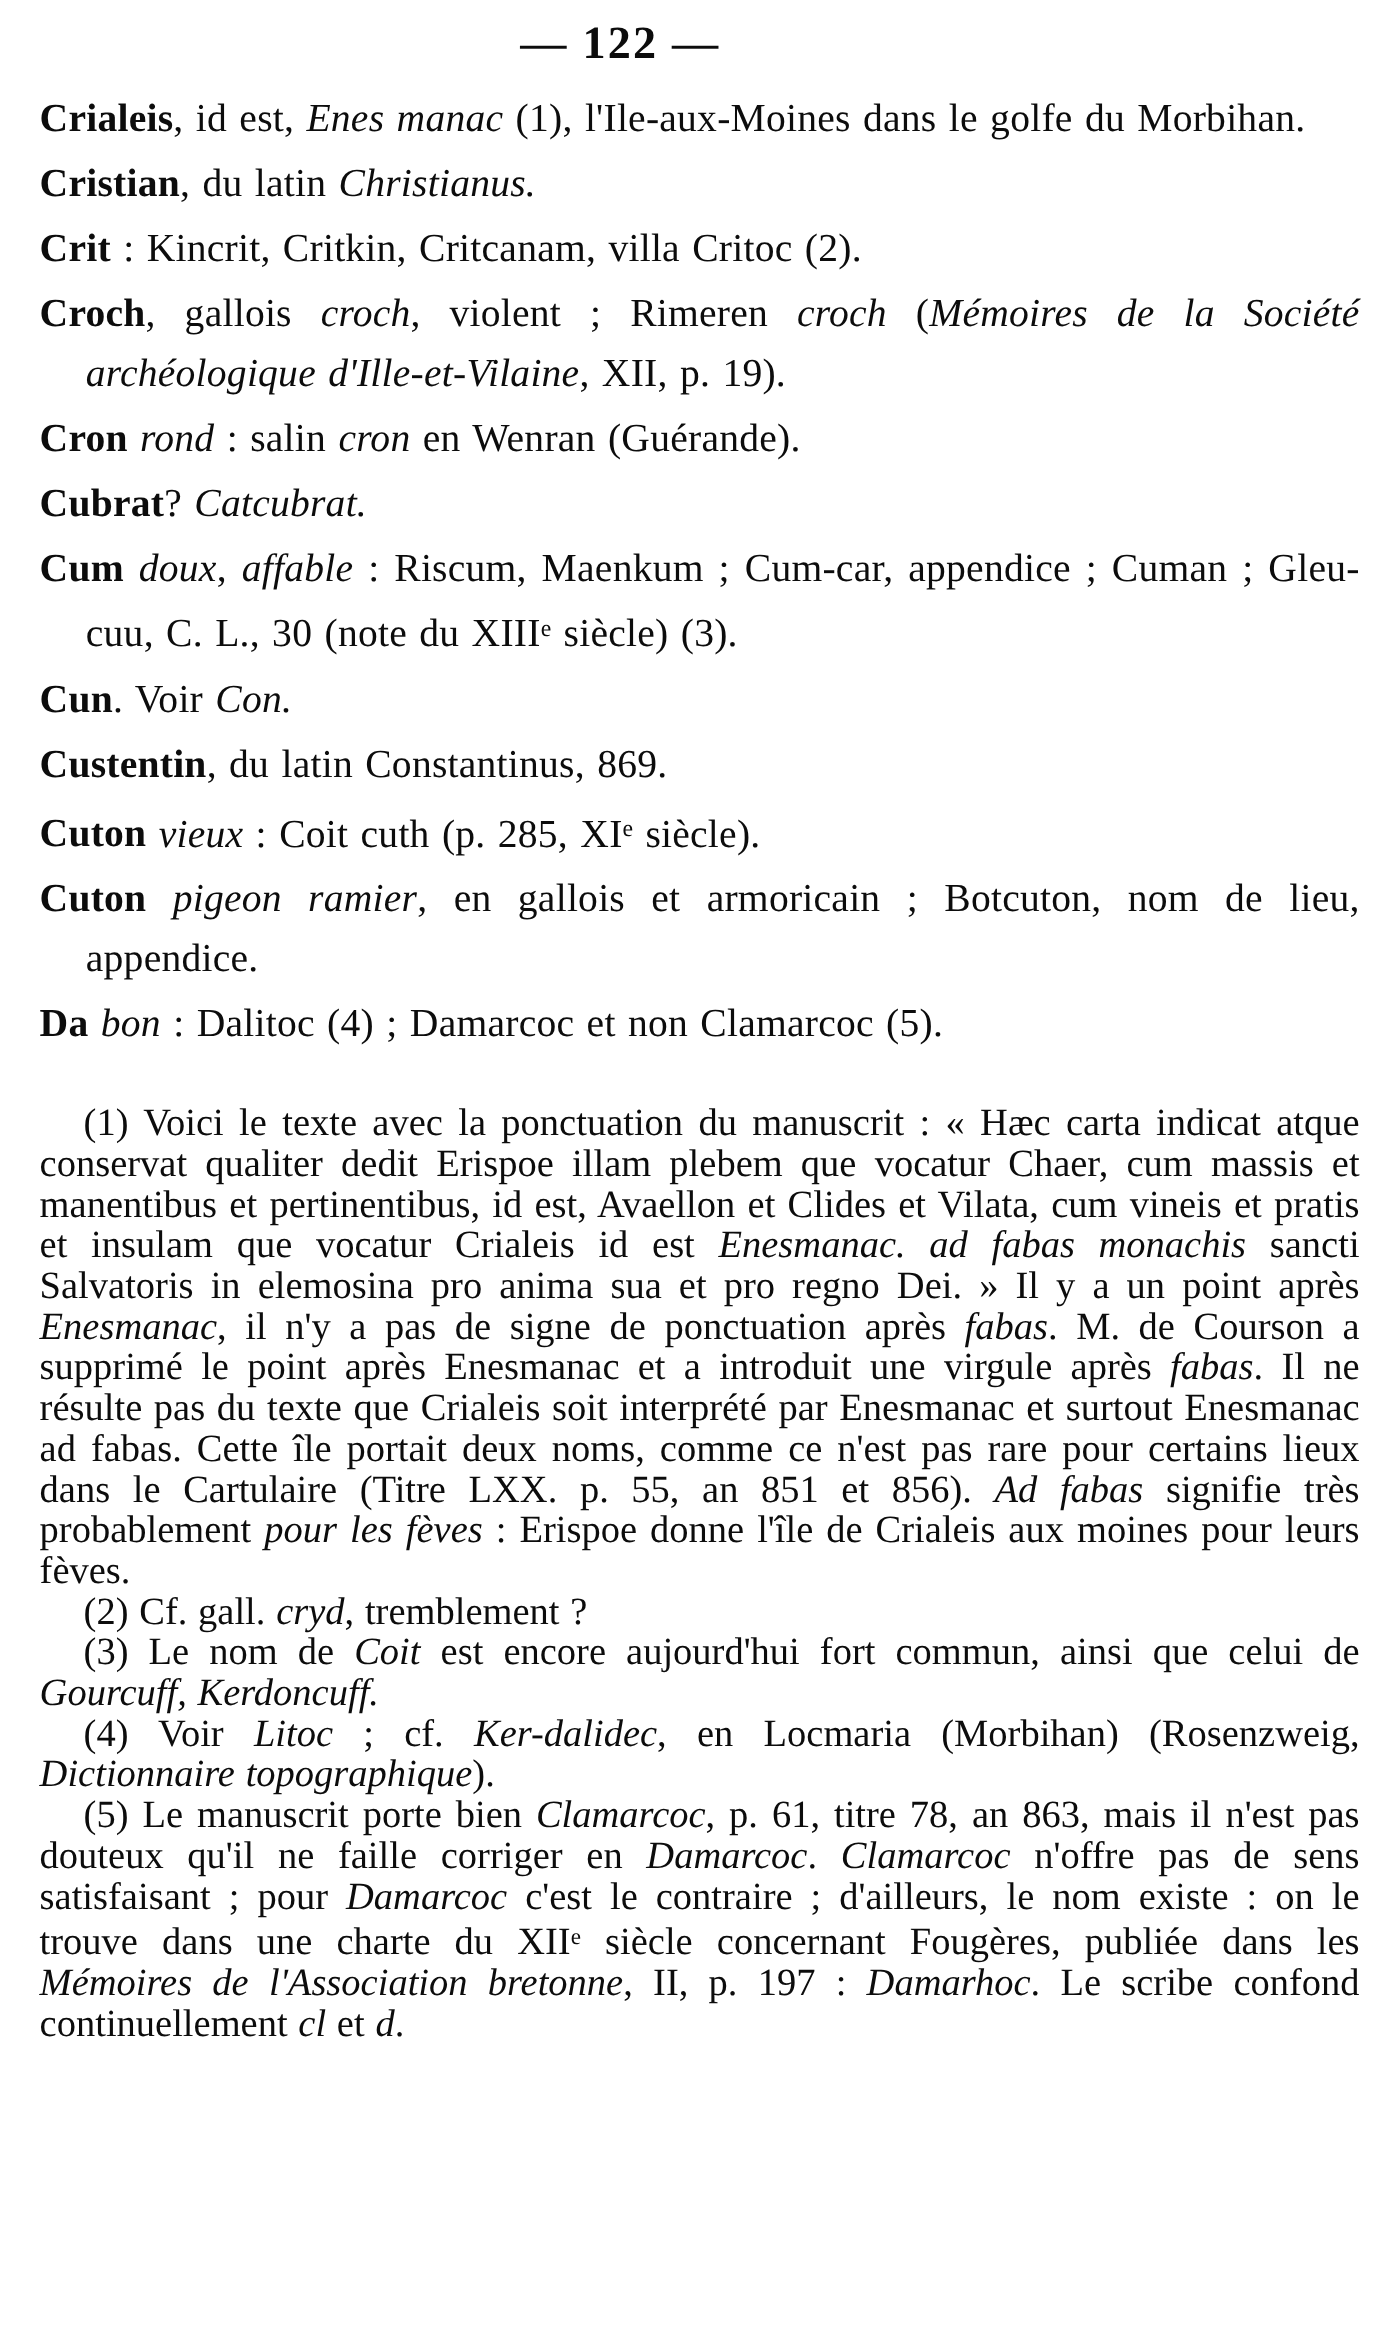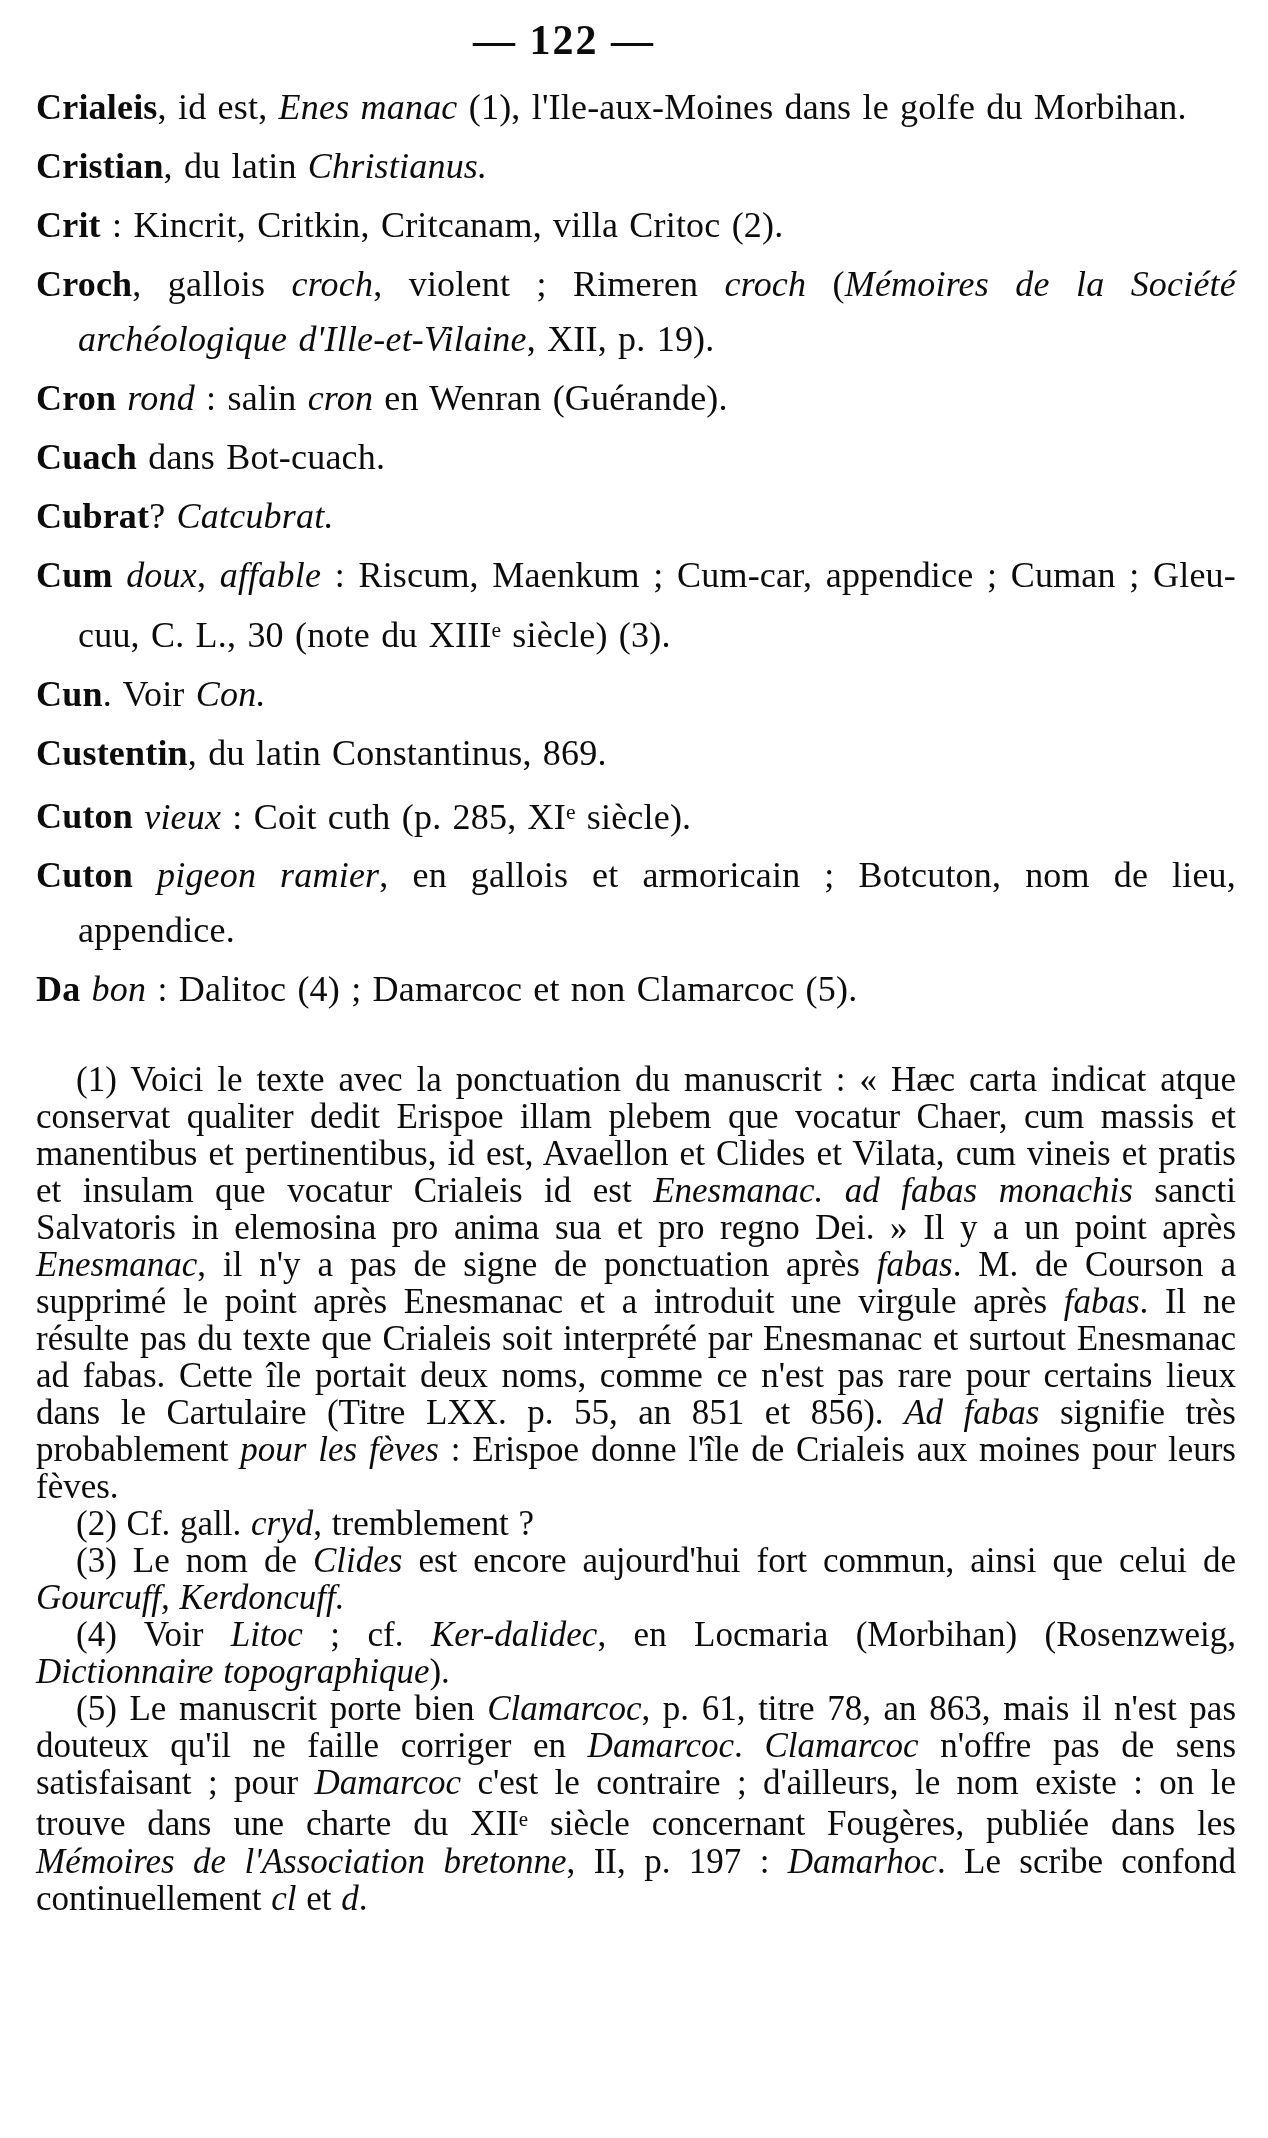--- a/index.html
+++ b/index.html
@@ -66,30 +66,29 @@
 
 <div class="page">
   <div class="page-header">— 122 —</div>
 
   <div class="entries">
       <p class="entry"><span class="s-b">Crialeis</span><span class="s-n">, id est, </span><span class="s-i">Enes manac</span><span class="s-n"> (1), l'Ile-aux-Moines dans le golfe du Morbihan.</span></p>
       <p class="entry"><span class="s-b">Cristian</span><span class="s-n">, du latin </span><span class="s-i">Christianus.</span></p>
       <p class="entry"><span class="s-b">Crit</span><span class="s-n"> : Kincrit, Critkin, Critcanam, villa Critoc (2).</span></p>
       <p class="entry"><span class="s-b">Croch</span><span class="s-n">, gallois </span><span class="s-i">croch</span><span class="s-n">, violent ; Rimeren </span><span class="s-i">croch</span><span class="s-n"> (</span><span class="s-i">Mémoires de la Société archéologique d'Ille-et-Vilaine</span><span class="s-n">, XII, p. 19).</span></p>
       <p class="entry"><span class="s-b">Cron</span><span class="s-n"> </span><span class="s-i">rond</span><span class="s-n"> : salin </span><span class="s-i">cron</span><span class="s-n"> en Wenran (Guérande).</span></p>
-      <p class="entry"><span class="s-b">Cuach</span><span class="s-n"> dans Bot-cuach.</span></p>
       <p class="entry"><span class="s-b">Cubrat</span><span class="s-n">? </span><span class="s-i">Catcubrat.</span></p>
       <p class="entry"><span class="s-b">Cum</span><span class="s-n"> </span><span class="s-i">doux</span><span class="s-n">, </span><span class="s-i">affable</span><span class="s-n"> : Riscum, Maenkum ; Cum-car, appendice ; Cuman ; Gleu-cuu, C. L., 30 (note du XIII</span><span class="s-sup">e</span><span class="s-n"> siècle) (3).</span></p>
       <p class="entry"><span class="s-b">Cun</span><span class="s-n">. Voir </span><span class="s-i">Con.</span></p>
       <p class="entry"><span class="s-b">Custentin</span><span class="s-n">, du latin Constantinus, 869.</span></p>
       <p class="entry"><span class="s-b">Cuton</span><span class="s-n"> </span><span class="s-i">vieux</span><span class="s-n"> : Coit cuth (p. 285, XI</span><span class="s-sup">e</span><span class="s-n"> siècle).</span></p>
       <p class="entry"><span class="s-b">Cuton</span><span class="s-n"> </span><span class="s-i">pigeon ramier</span><span class="s-n">, en gallois et armoricain ; Botcuton, nom de lieu, appendice.</span></p>
       <p class="entry"><span class="s-b">Da</span><span class="s-n"> </span><span class="s-i">bon</span><span class="s-n"> : Dalitoc (4) ; Damarcoc et non Clamarcoc (5).</span></p>
     </div>
 
   <div class="footnotes">
       <p class="footnote"><span class="s-m">(1) </span><span class="s-n">Voici le texte avec la ponctuation du manuscrit : « Hæc carta indicat atque conservat qualiter dedit Erispoe illam plebem que vocatur Chaer, cum massis et manentibus et pertinentibus, id est, Avaellon et Clides et Vilata, cum vineis et pratis et insulam que vocatur Crialeis id est </span><span class="s-i">Enesmanac. ad fabas monachis</span><span class="s-n"> sancti Salvatoris in elemosina pro anima sua et pro regno Dei. » Il y a un point après </span><span class="s-i">Enesmanac</span><span class="s-n">, il n'y a pas de signe de ponctuation après </span><span class="s-i">fabas</span><span class="s-n">. M. de Courson a supprimé le point après Enesmanac et a introduit une virgule après </span><span class="s-i">fabas</span><span class="s-n">. Il ne résulte pas du texte que Crialeis soit interprété par Enesmanac et surtout Enesmanac ad fabas. Cette île portait deux noms, comme ce n'est pas rare pour certains lieux dans le Cartulaire (Titre LXX. p. 55, an 851 et 856). </span><span class="s-i">Ad fabas</span><span class="s-n"> signifie très probablement </span><span class="s-i">pour les fèves</span><span class="s-n"> : Erispoe donne l'île de Crialeis aux moines pour leurs fèves.</span></p>
       <p class="footnote"><span class="s-m">(2) </span><span class="s-n">Cf. gall. </span><span class="s-i">cryd</span><span class="s-n">, tremblement ?</span></p>
-      <p class="footnote"><span class="s-m">(3) </span><span class="s-n">Le nom de </span><span class="s-i">Clides</span><span class="s-n"> est encore aujourd'hui fort commun, ainsi que celui de </span><span class="s-i">Gourcuff, Kerdoncuff.</span></p>
+      <p class="footnote"><span class="s-m">(3) </span><span class="s-n">Le nom de </span><span class="s-i">Coit</span><span class="s-n"> est encore aujourd'hui fort commun, ainsi que celui de </span><span class="s-i">Gourcuff, Kerdoncuff.</span></p>
       <p class="footnote"><span class="s-m">(4) </span><span class="s-n">Voir </span><span class="s-i">Litoc</span><span class="s-n"> ; cf. </span><span class="s-i">Ker-dalidec</span><span class="s-n">, en Locmaria (Morbihan) (Rosenzweig, </span><span class="s-i">Dictionnaire topographique</span><span class="s-n">).</span></p>
       <p class="footnote"><span class="s-m">(5) </span><span class="s-n">Le manuscrit porte bien </span><span class="s-i">Clamarcoc</span><span class="s-n">, p. 61, titre 78, an 863, mais il n'est pas douteux qu'il ne faille corriger en </span><span class="s-i">Damarcoc</span><span class="s-n">. </span><span class="s-i">Clamarcoc</span><span class="s-n"> n'offre pas de sens satisfaisant ; pour </span><span class="s-i">Damarcoc</span><span class="s-n"> c'est le contraire ; d'ailleurs, le nom existe : on le trouve dans une charte du XII</span><span class="s-sup">e</span><span class="s-n"> siècle concernant Fougères, publiée dans les </span><span class="s-i">Mémoires de l'Association bretonne</span><span class="s-n">, II, p. 197 : </span><span class="s-i">Damarhoc</span><span class="s-n">. Le scribe confond continuellement </span><span class="s-i">cl</span><span class="s-n"> et </span><span class="s-i">d</span><span class="s-n">.</span></p>
     </div>
 </div>
 
 </body></html>

